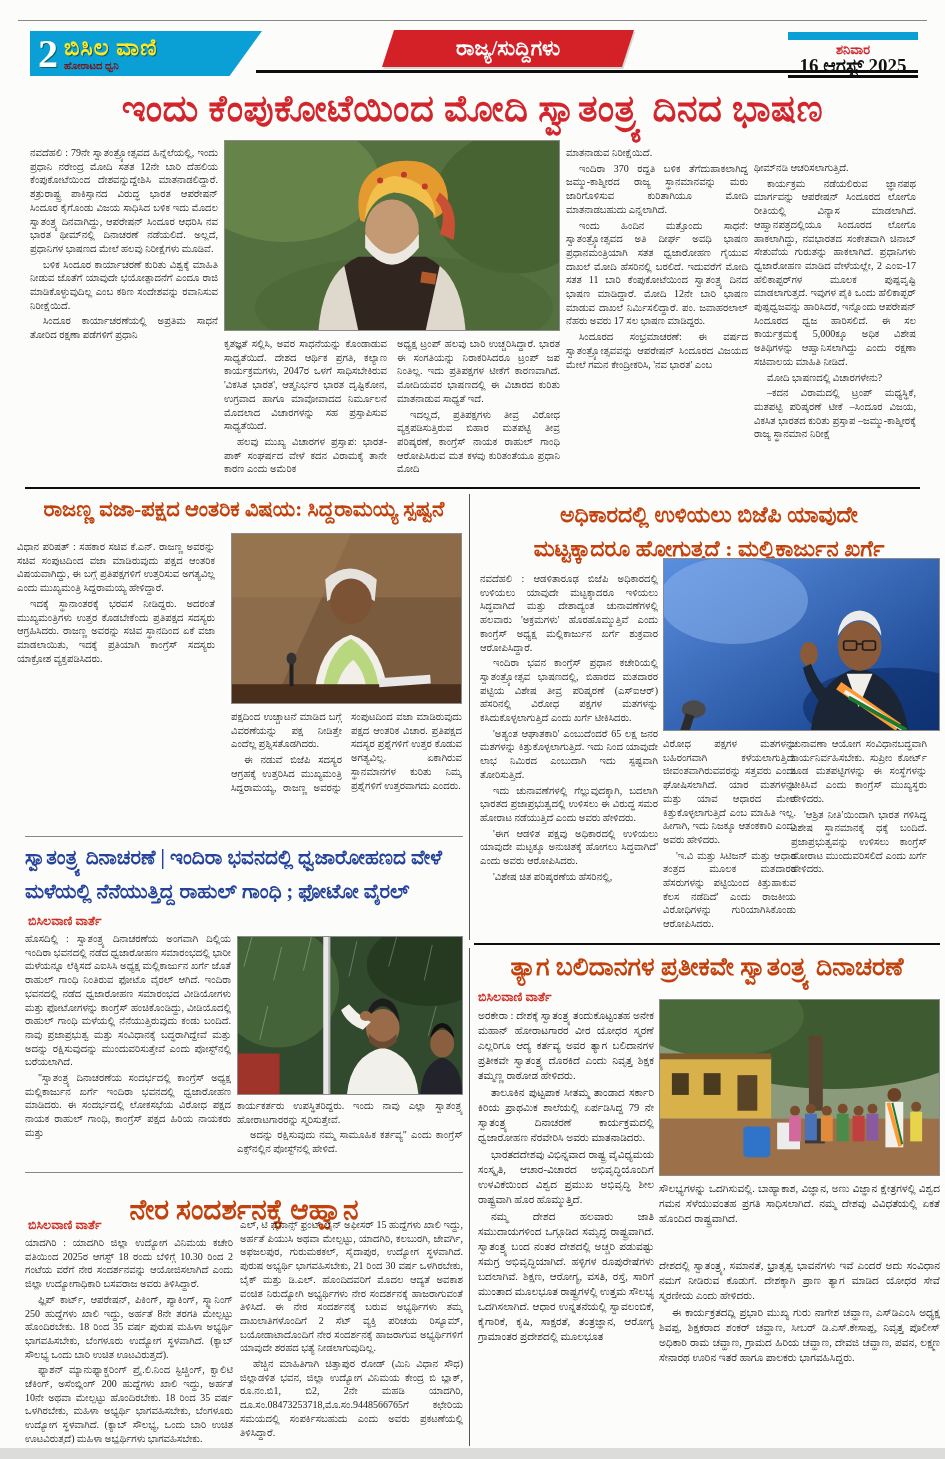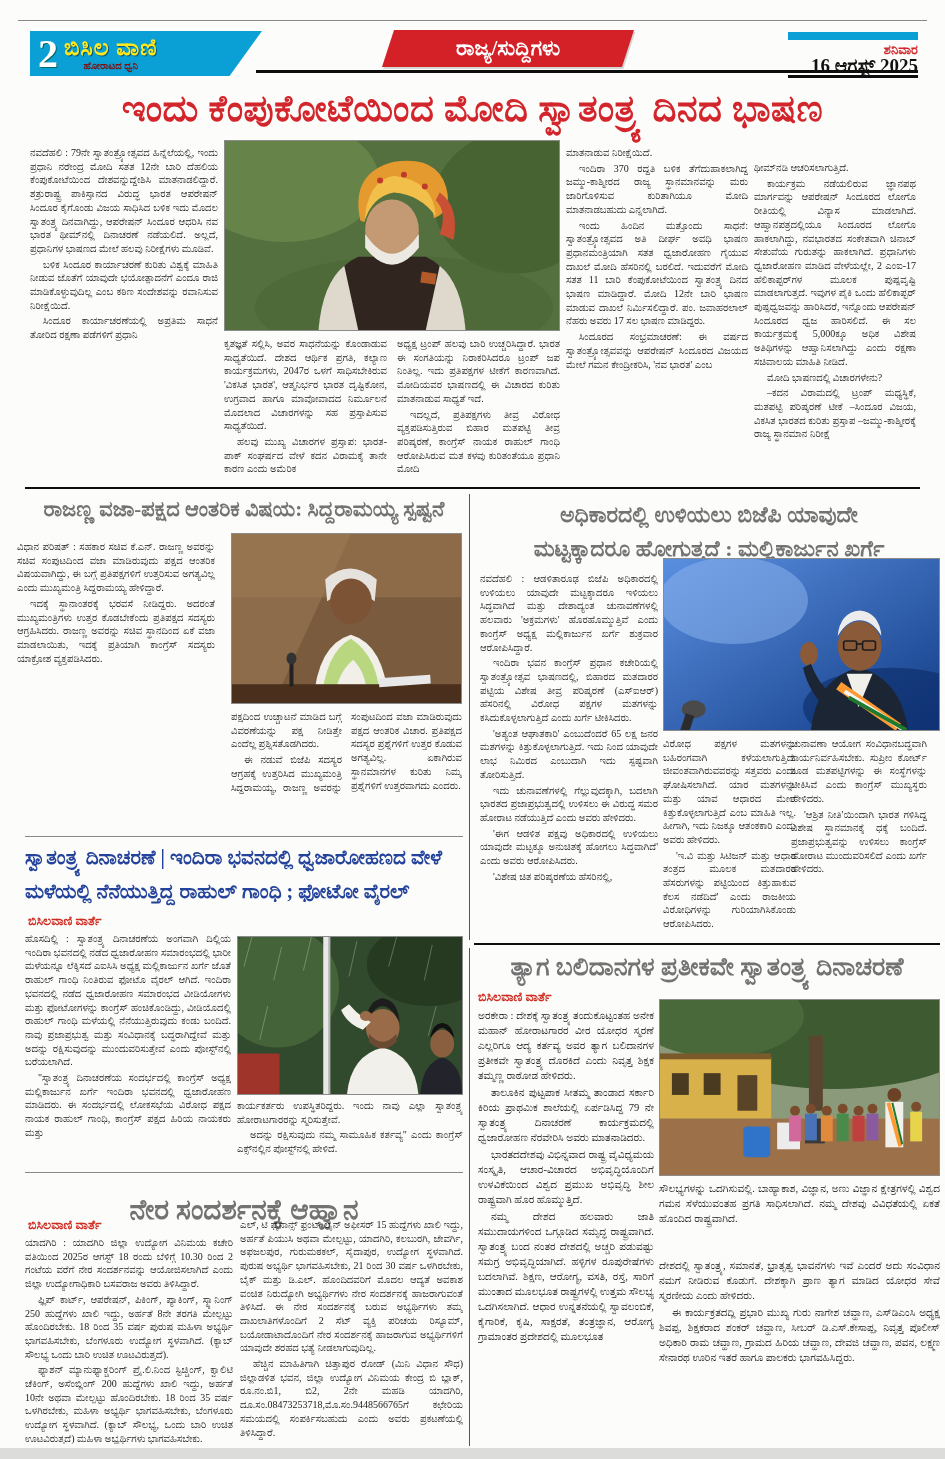--- a/index.html
+++ b/index.html
@@ -5,37 +5,37 @@
   *{margin:0;padding:0;box-sizing:border-box}
   html,body{background:#e9e9e9}
   #page{position:relative;width:945px;height:1459px;margin:0 auto;background:#fcfcfa;
         font-family:"Liberation Serif",serif;color:#1b1b1b;overflow:hidden}
   .abs{position:absolute}
   
   #logo{left:30px;top:31px;width:232px;height:45px;background:#0aa0d6;
         clip-path:polygon(0 0,100% 0,86% 100%,0 100%);display:flex;align-items:center;padding-left:8px}
   #pagenum{color:#fff;font-size:40px;font-weight:bold;line-height:40px;margin-right:6px;
            text-shadow:1px 1px 0 #066;}
-  .logo-stack{display:flex;flex-direction:column;align-items:center}
+  .logo-stack{display:flex;flex-direction:column;}
   #papername{color:#ffe81e;font-size:23px;font-weight:bold;line-height:24px;letter-spacing:1px;
              text-shadow:1px 1px 0 #045a78}
   #tagline{color:#7d1313;font-size:10px;font-weight:bold;line-height:12px}
   .hrule{background:#0d0d0d}
   #section-banner{left:388px;top:30px;width:240px;height:37px;background:#d42127;
         transform:skewX(-18deg);display:flex;align-items:center;justify-content:center;
         box-shadow:2px 2px 0 rgba(0,0,0,.15)}
   #section-banner span{transform:skewX(18deg);color:#fff;font-weight:bold;font-size:21px}
-  #datebox{left:788px;top:32px;width:130px;text-align:right}
+  #datebox{left:788px;top:32px;width:130px;text-align:center}
   #cyanbar{width:130px;height:8px;background:#0aa0d6;margin-bottom:2px}
   #dayname{color:#d3262c;font-weight:bold;font-size:13px;line-height:15px}
   #dateline{color:#111;font-weight:bold;font-size:19px;line-height:18px}
   
   .headline-lead{left:30px;top:86px;width:885px;text-align:center;color:#d3262c;
         font-size:37px;font-weight:bold;line-height:46px;letter-spacing:.5px}
-  .headline-black{color:#737373;font-weight:bold;text-align:center}
+  .headline-black{color:#c2410c;font-weight:bold;text-align:center}
   .headline-blue{color:#24439b;font-weight:bold;text-align:left}
   .byline{color:#cf2b20;font-weight:bold;font-size:12.5px}
   
   .col{position:absolute;font-size:10px;line-height:13.7px;text-align:justify;overflow:hidden;
        word-break:break-word}
   .col p{text-indent:13px;margin-bottom:2px}
   .col p:first-child{text-indent:0}
   .two-cols{column-count:2;column-gap:9px}
   .photo{position:absolute;overflow:hidden;border:1px solid #8b8b8b;background:#777}
   .photo svg{display:block;width:100%;height:100%}

